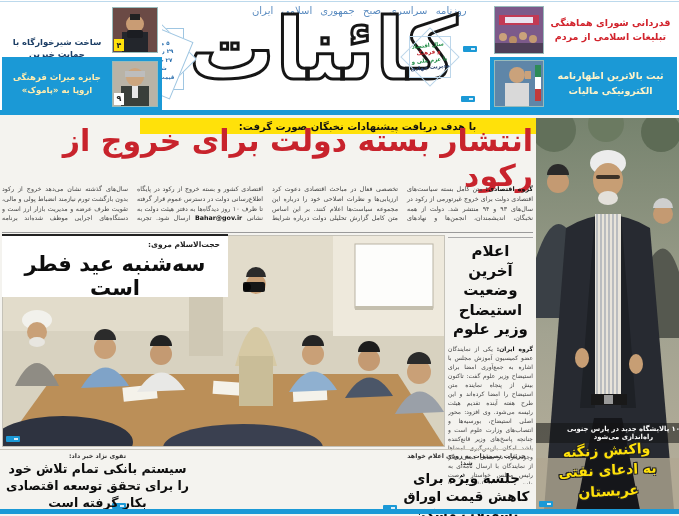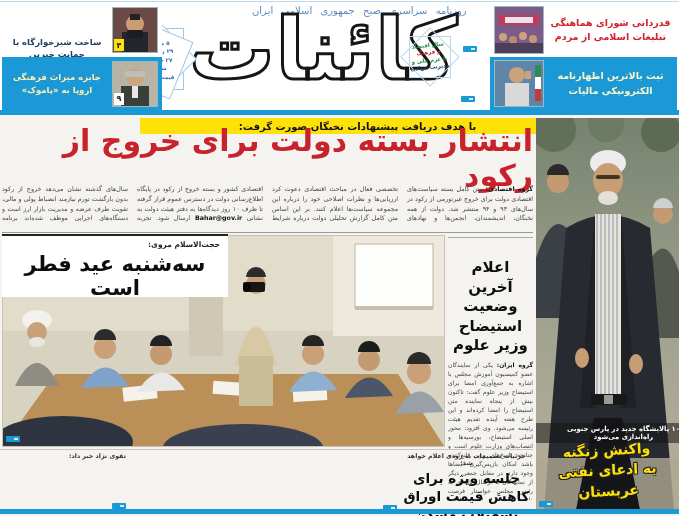--- a/index.html
+++ b/index.html
@@ -55,21 +55,21 @@
   #lead-body .email{font-weight:bold;color:#111;direction:ltr;unicode-bidi:embed;}
   
   #rule-mid{left:2px;top:232px;width:531px;height:1px;background:#9a9a9a;}
   #meeting-photo{left:2px;top:235px;width:443px;height:212px;border:1px solid #c5c2b8;box-sizing:border-box;background:#d8d2c0;}
   #eid-box{left:2px;top:234px;width:226px;height:63px;background:#fff;border-top:2px solid #222;box-sizing:border-box;}
   #eid-kicker{position:absolute;right:8px;top:4px;font-size:7.5px;font-weight:bold;color:#222;}
   #eid-headline{position:absolute;left:0;top:16px;width:226px;text-align:center;
         font-size:21px;font-weight:bold;color:#0d0d0d;}
   
   #impeach{left:448px;top:237px;width:85px;height:210px;border-top:1px solid #aaa;}
-  #impeach-headline{margin-top:20px;font-size:15px;line-height:1.3;font-weight:bold;color:#0d0d0d;text-align:center;}
+  #impeach-headline{margin-top:4px;font-size:15px;line-height:1.3;font-weight:bold;color:#0d0d0d;text-align:center;}
   #impeach-body{margin-top:4px;font-size:6px;line-height:1.5;color:#444;text-align:justify;height:140px;overflow:hidden;}
   #impeach-body .byline{font-weight:bold;color:#111;}
   
   #zangeneh-photo{left:536px;top:118px;width:143px;height:392px;background:#9aa38d;overflow:hidden;}
   #oil-strap{position:absolute;left:0;top:305px;width:143px;text-align:center;font-size:6.8px;font-weight:bold;
         color:#fff;background:rgba(20,20,20,.55);padding:2px 16px;}
   #oil-headline{position:absolute;left:0;top:322px;width:143px;text-align:center;transform:rotate(-3deg);
         font-size:14px;line-height:1.45;font-weight:bold;color:#ffe10a;
         text-shadow:1px 1px 0 #222,-1px 1px 0 #222,1px -1px 0 #222,-1px -1px 0 #222;}
   
@@ -308,16 +308,17 @@
   <div id="block-maskan" class="abs bottom-block">
     <div class="bb-kicker">جزئیات تصمیمات به زودی اعلام خواهد شد:</div>
     <div class="bb-headline">جلسه ویژه برای کاهش قیمت اوراق تسهیلات مسکن</div>
   </div>
   <span class="wm abs" style="left:383px;top:505px"></span>
 
   <span class="wm abs" style="left:112px;top:503px"></span>
 
   <div id="block-bank" class="abs bottom-block">
     <div class="bb-kicker">تقوی نژاد خبر داد:</div>
+    <div class="bb-headline">سیستم بانکی تمام تلاش خود را برای تحقق توسعه اقتصادی بکار گرفته است</div>
   </div>
 
   <div id="bottom-blue-strip" class="abs"></div>
 </div>
 
 </body></html>

